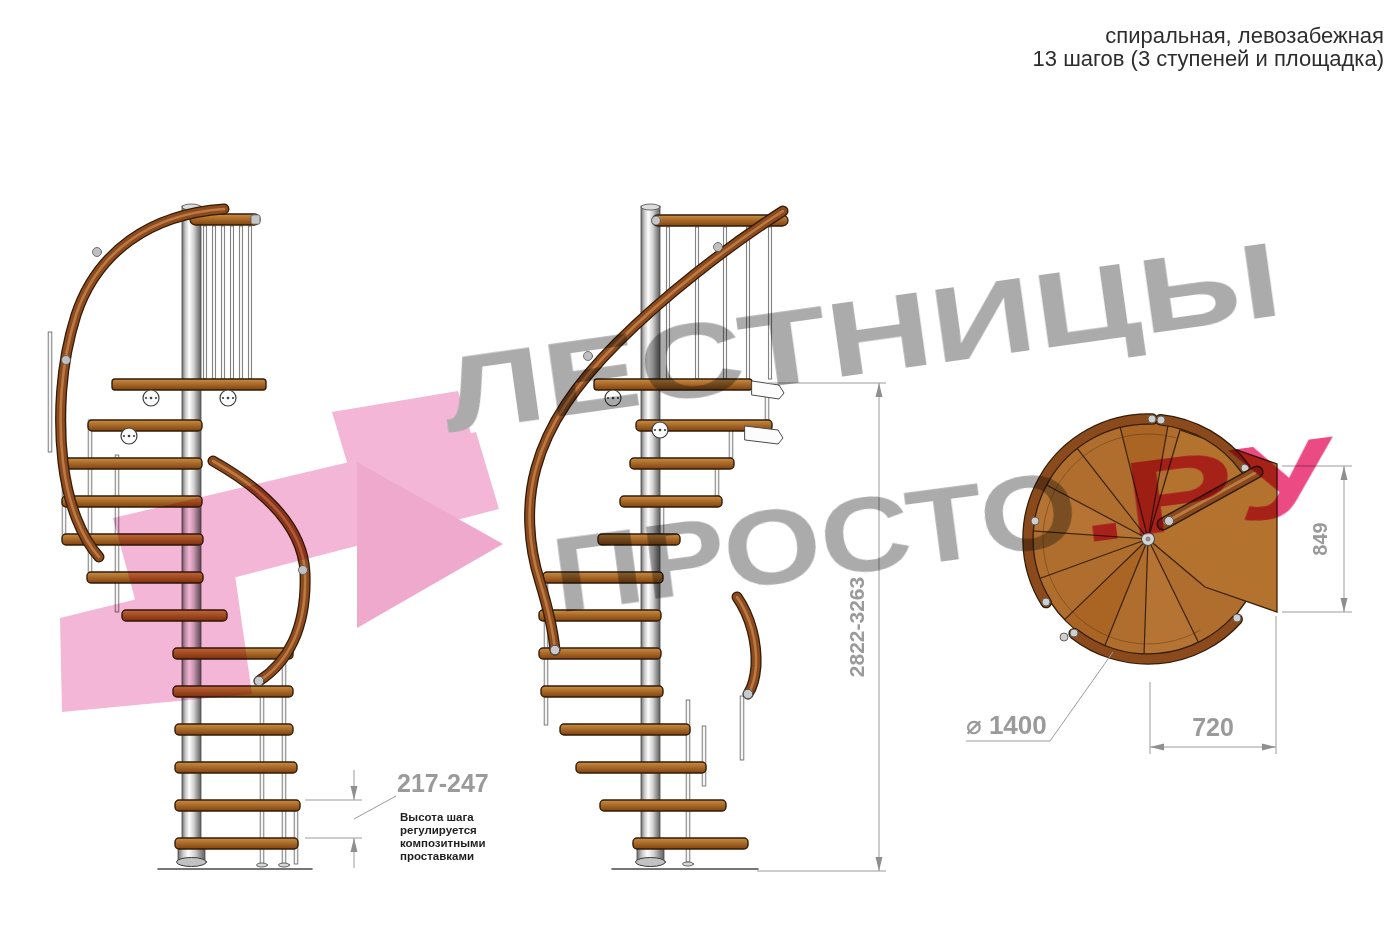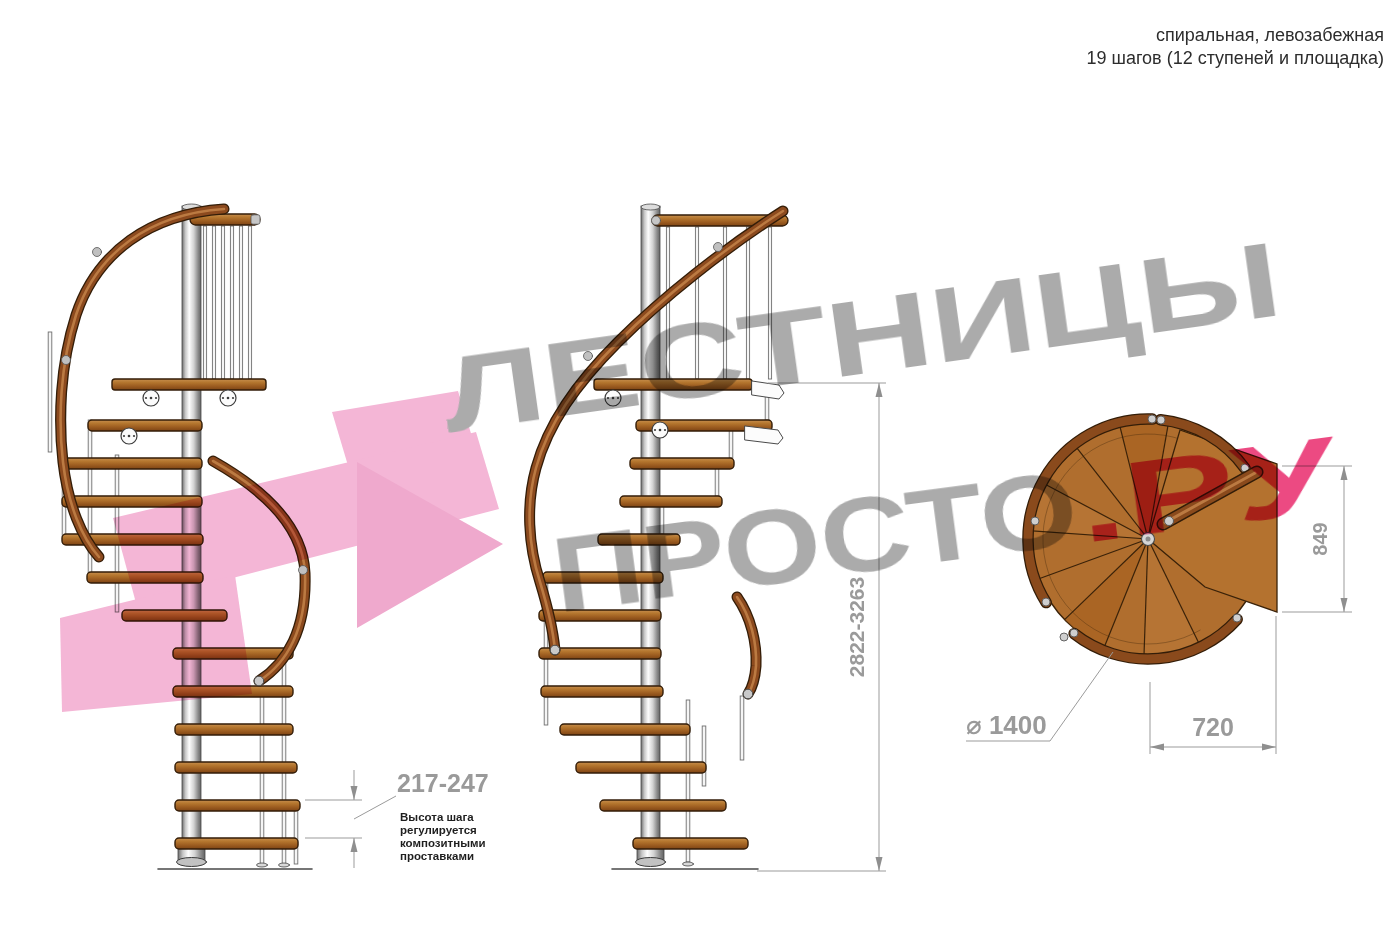--- a/index.html
+++ b/index.html
@@ -1,31 +1,31 @@
 <!DOCTYPE html>
 <html><head>
 <meta charset="utf-8">
 <style>
   html,body{margin:0;padding:0;background:#e8e8e8;}
   #stage{position:relative;width:1400px;height:929px;background:#ffffff;overflow:hidden;
          font-family:"Liberation Sans", sans-serif;}
   #title-block{position:absolute;top:24px;right:16px;text-align:right;
-    font-size:18px;line-height:23px;color:#2d2d2d;font-weight:500;}
+    font-size:22px;line-height:23px;color:#2d2d2d;font-weight:500;}
   svg text{font-family:"Liberation Sans","DejaVu Sans",sans-serif;}
   .dimtxt{font-weight:bold;}
   .notetxt{font-weight:bold;}
 </style>
 </head>
 <body>
 
 <div id="stage">
 
   <div id="title-block">
     <div>спиральная, левозабежная</div>
-    <div>19 шагов (12 ступеней и площадка)</div>
+    <div>13 шагов (3 ступеней и площадка)</div>
   </div>
 
   <svg width="1400" height="929" viewBox="0 0 1400 929">
     <defs>
       <linearGradient id="wood" x1="0" y1="0" x2="0" y2="1">
         <stop offset="0" stop-color="#c78f4f"></stop>
           <stop offset="0.3" stop-color="#b5772f"></stop>
         <stop offset="0.65" stop-color="#9c5c20"></stop>
           <stop offset="1" stop-color="#7d4414"></stop>
       </linearGradient>

